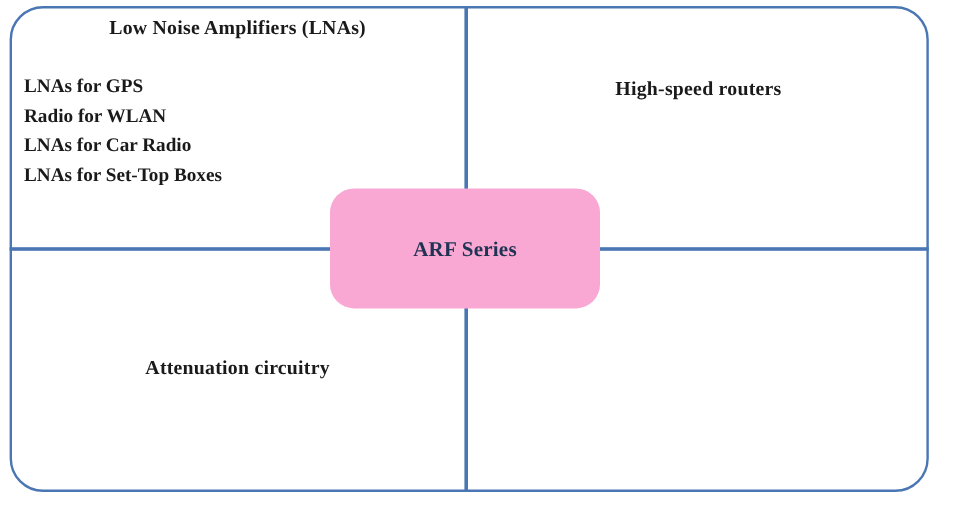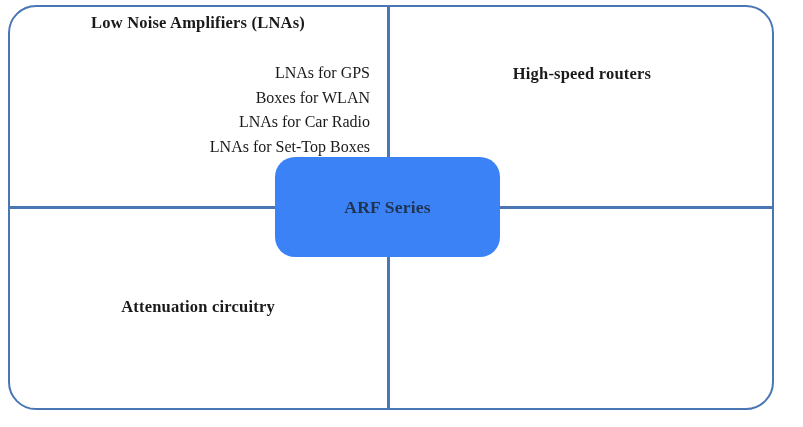--- a/index.html
+++ b/index.html
@@ -74,35 +74,34 @@
     width: 384px;
   }
   
   .lna-list {
     position: absolute;
     left: 20px;
     top: 61px;
     width: 350px;
   }
   .lna-item {
-    font-weight: normal;
+    font-weight: bold;
     color: #1a1a1a;
     font-size: 16px;
     line-height: 24.6px;
     white-space: nowrap;
-    text-align: right;
   }
   
   .center-node {
     position: absolute;
     left: 275px;
     top: 157px;
     width: 225px;
     height: 100px;
-    background: #3b82f6;
+    background: #f9a8d4;
     border-radius: 20px;
     display: flex;
     align-items: center;
     justify-content: center;
   }
   .center-node-label {
     font-weight: bold;
     color: #1f3352;
     font-size: 17.5px;
     letter-spacing: 0.2px;
@@ -115,21 +114,21 @@
 
   <div class="outer-frame"></div>
 
   <div class="v-line"></div>
   <div class="h-line"></div>
 
   <div class="q-title tl-title">Low Noise Amplifiers (LNAs)</div>
 
   <div class="lna-list">
     <div class="lna-item">LNAs for GPS</div>
-    <div class="lna-item">Boxes for WLAN</div>
+    <div class="lna-item">Radio for WLAN</div>
     <div class="lna-item">LNAs for Car Radio</div>
     <div class="lna-item">LNAs for Set-Top Boxes</div>
   </div>
 
   <div class="q-title tr-title">High-speed routers</div>
 
   <div class="q-title bl-title">Attenuation circuitry</div>
 
 
   <div class="center-node">

